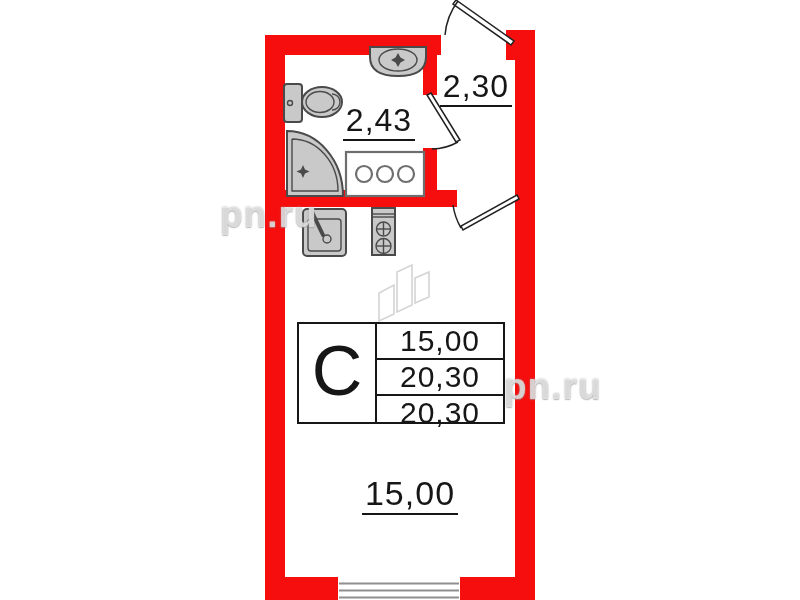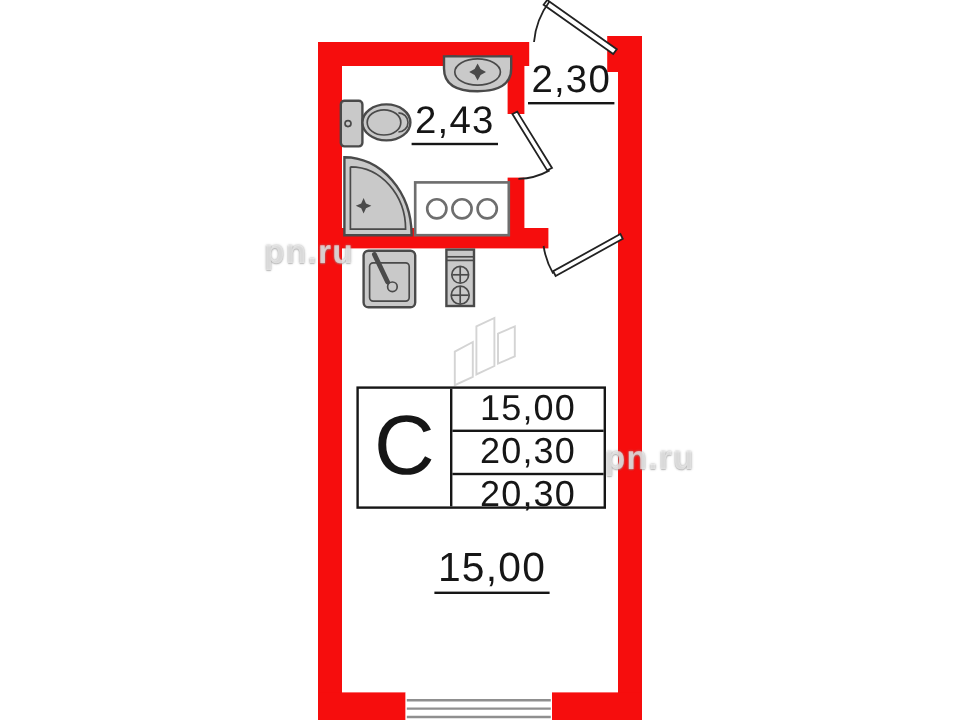--- a/index.html
+++ b/index.html
@@ -21,41 +21,41 @@
   .fx{fill:var(--fix-fill);stroke:var(--fix-stroke);stroke-width:2;}
   .fxthin{fill:none;stroke:var(--fix-stroke);stroke-width:1.4;}
   .fxsolid{fill:var(--fix-stroke);stroke:none;}
   .white{fill:#fff;stroke:#6e6e6e;stroke-width:2.2;}
   .door{fill:#fff;stroke:#222;stroke-width:1.5;}
   .darc{fill:none;stroke:#222;stroke-width:1.5;}
   .sketch{fill:none;stroke:var(--sketch);stroke-width:1.6;}
   .winrect{fill:#fff;stroke:none;}
   .winline{stroke:var(--winline);stroke-width:2;}
   
-  .dim{position:absolute;text-align:center;font-size:32px;letter-spacing:1px;}
+  .dim{position:absolute;text-align:center;font-size:32px;letter-spacing:1px;margin-top:20px;}
   .dim span{border-bottom:2px solid var(--ink);padding:0 3px 1px;}
   
   .info-table{
     position:absolute;left:297px;top:322px;width:204px;height:98px;
     border:2px solid var(--ink);display:flex;background:#fff;
   }
   .cell-type{
     width:76px;border-right:2px solid var(--ink);
     display:flex;align-items:center;justify-content:center;
     font-size:70px;line-height:1;padding-bottom:4px;
   }
   .rows{flex:1;display:flex;flex-direction:column;}
   .row{
     flex:1;display:flex;align-items:center;justify-content:center;
     font-size:30px;letter-spacing:1px;border-bottom:2px solid var(--ink);
   }
   .row.last{border-bottom:none;}
   
   .watermark{
-    position:absolute;font-size:28px;font-weight:bold;letter-spacing:1px;
+    position:absolute;font-size:37px;font-weight:bold;letter-spacing:1px;
     color:rgba(255,255,255,0.6);
     text-shadow:0 0 2px rgba(150,150,150,0.85),0 1px 1px rgba(150,150,150,0.5);
     user-select:none;
   }
 </style>
 </head>
 <body>
 
 <div class="plan">
 

